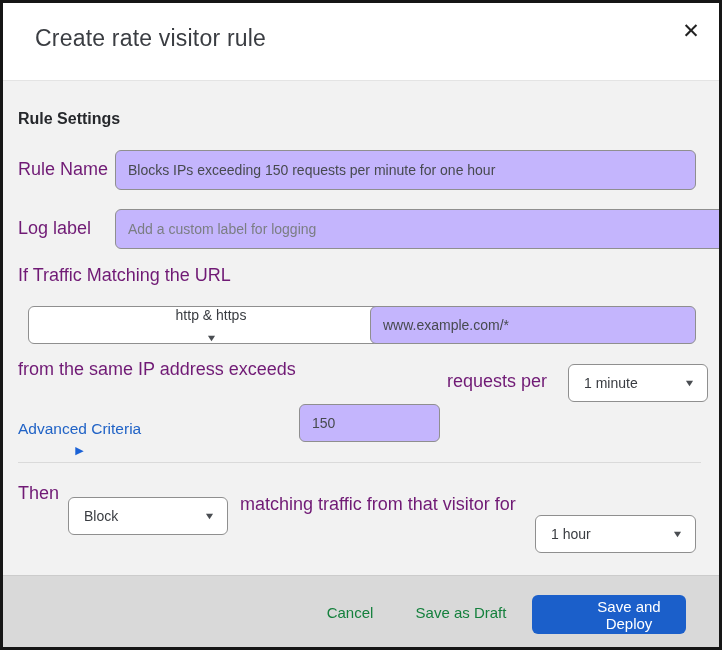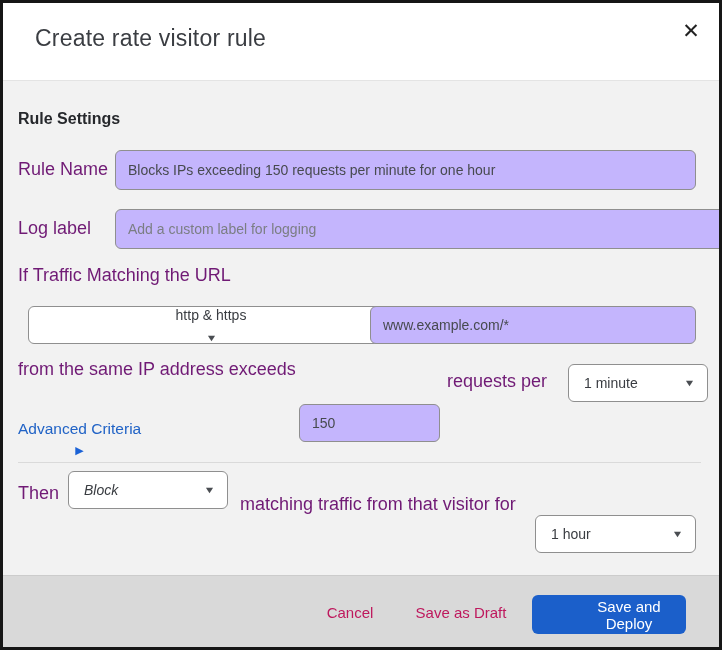--- a/index.html
+++ b/index.html
@@ -132,21 +132,21 @@
     border-top: 1px solid #cccccc;
   }
   .btn-text {
     position: absolute;
     top: 590px;
     height: 38px;
     background: transparent;
     border: none;
     font-family: "Liberation Sans", sans-serif;
     font-size: 15px;
-    color: #be185d;
+    color: #15803d;
     cursor: pointer;
   }
   .btn-cancel { left: 303px; width: 88px; }
   .btn-draft  { left: 395px; width: 126px; }
   .btn-primary {
     position: absolute;
     left: 529px; top: 592px;
     width: 154px; height: 39px;
     background: #1b5fca;
     border: none;
@@ -196,21 +196,21 @@
   </div>
 
   <a class="advanced-link">
     <span>Advanced Criteria</span>
     <span class="advanced-arrow">▶</span>
   </a>
 
   <div class="divider"></div>
 
   <div class="label-text" style="left:15px; top:480px;">Then</div>
-  <div class="select-box" style="left:65px; top:468px; width:160px; height:38px;font-style:italic;">
+  <div class="select-box" style="left:65px; top:494px; width:160px; height:38px;">
     <span>Block</span>
     <span class="caret">▼</span>
   </div>
   <div class="label-text" style="left:237px; top:491px;">matching traffic from that visitor for</div>
   <div class="select-box" style="left:532px; top:484px; width:161px; height:38px;margin-top:28px;">
     <span>1 hour</span>
     <span class="caret">▼</span>
   </div>
 
   <div class="footer"></div>

